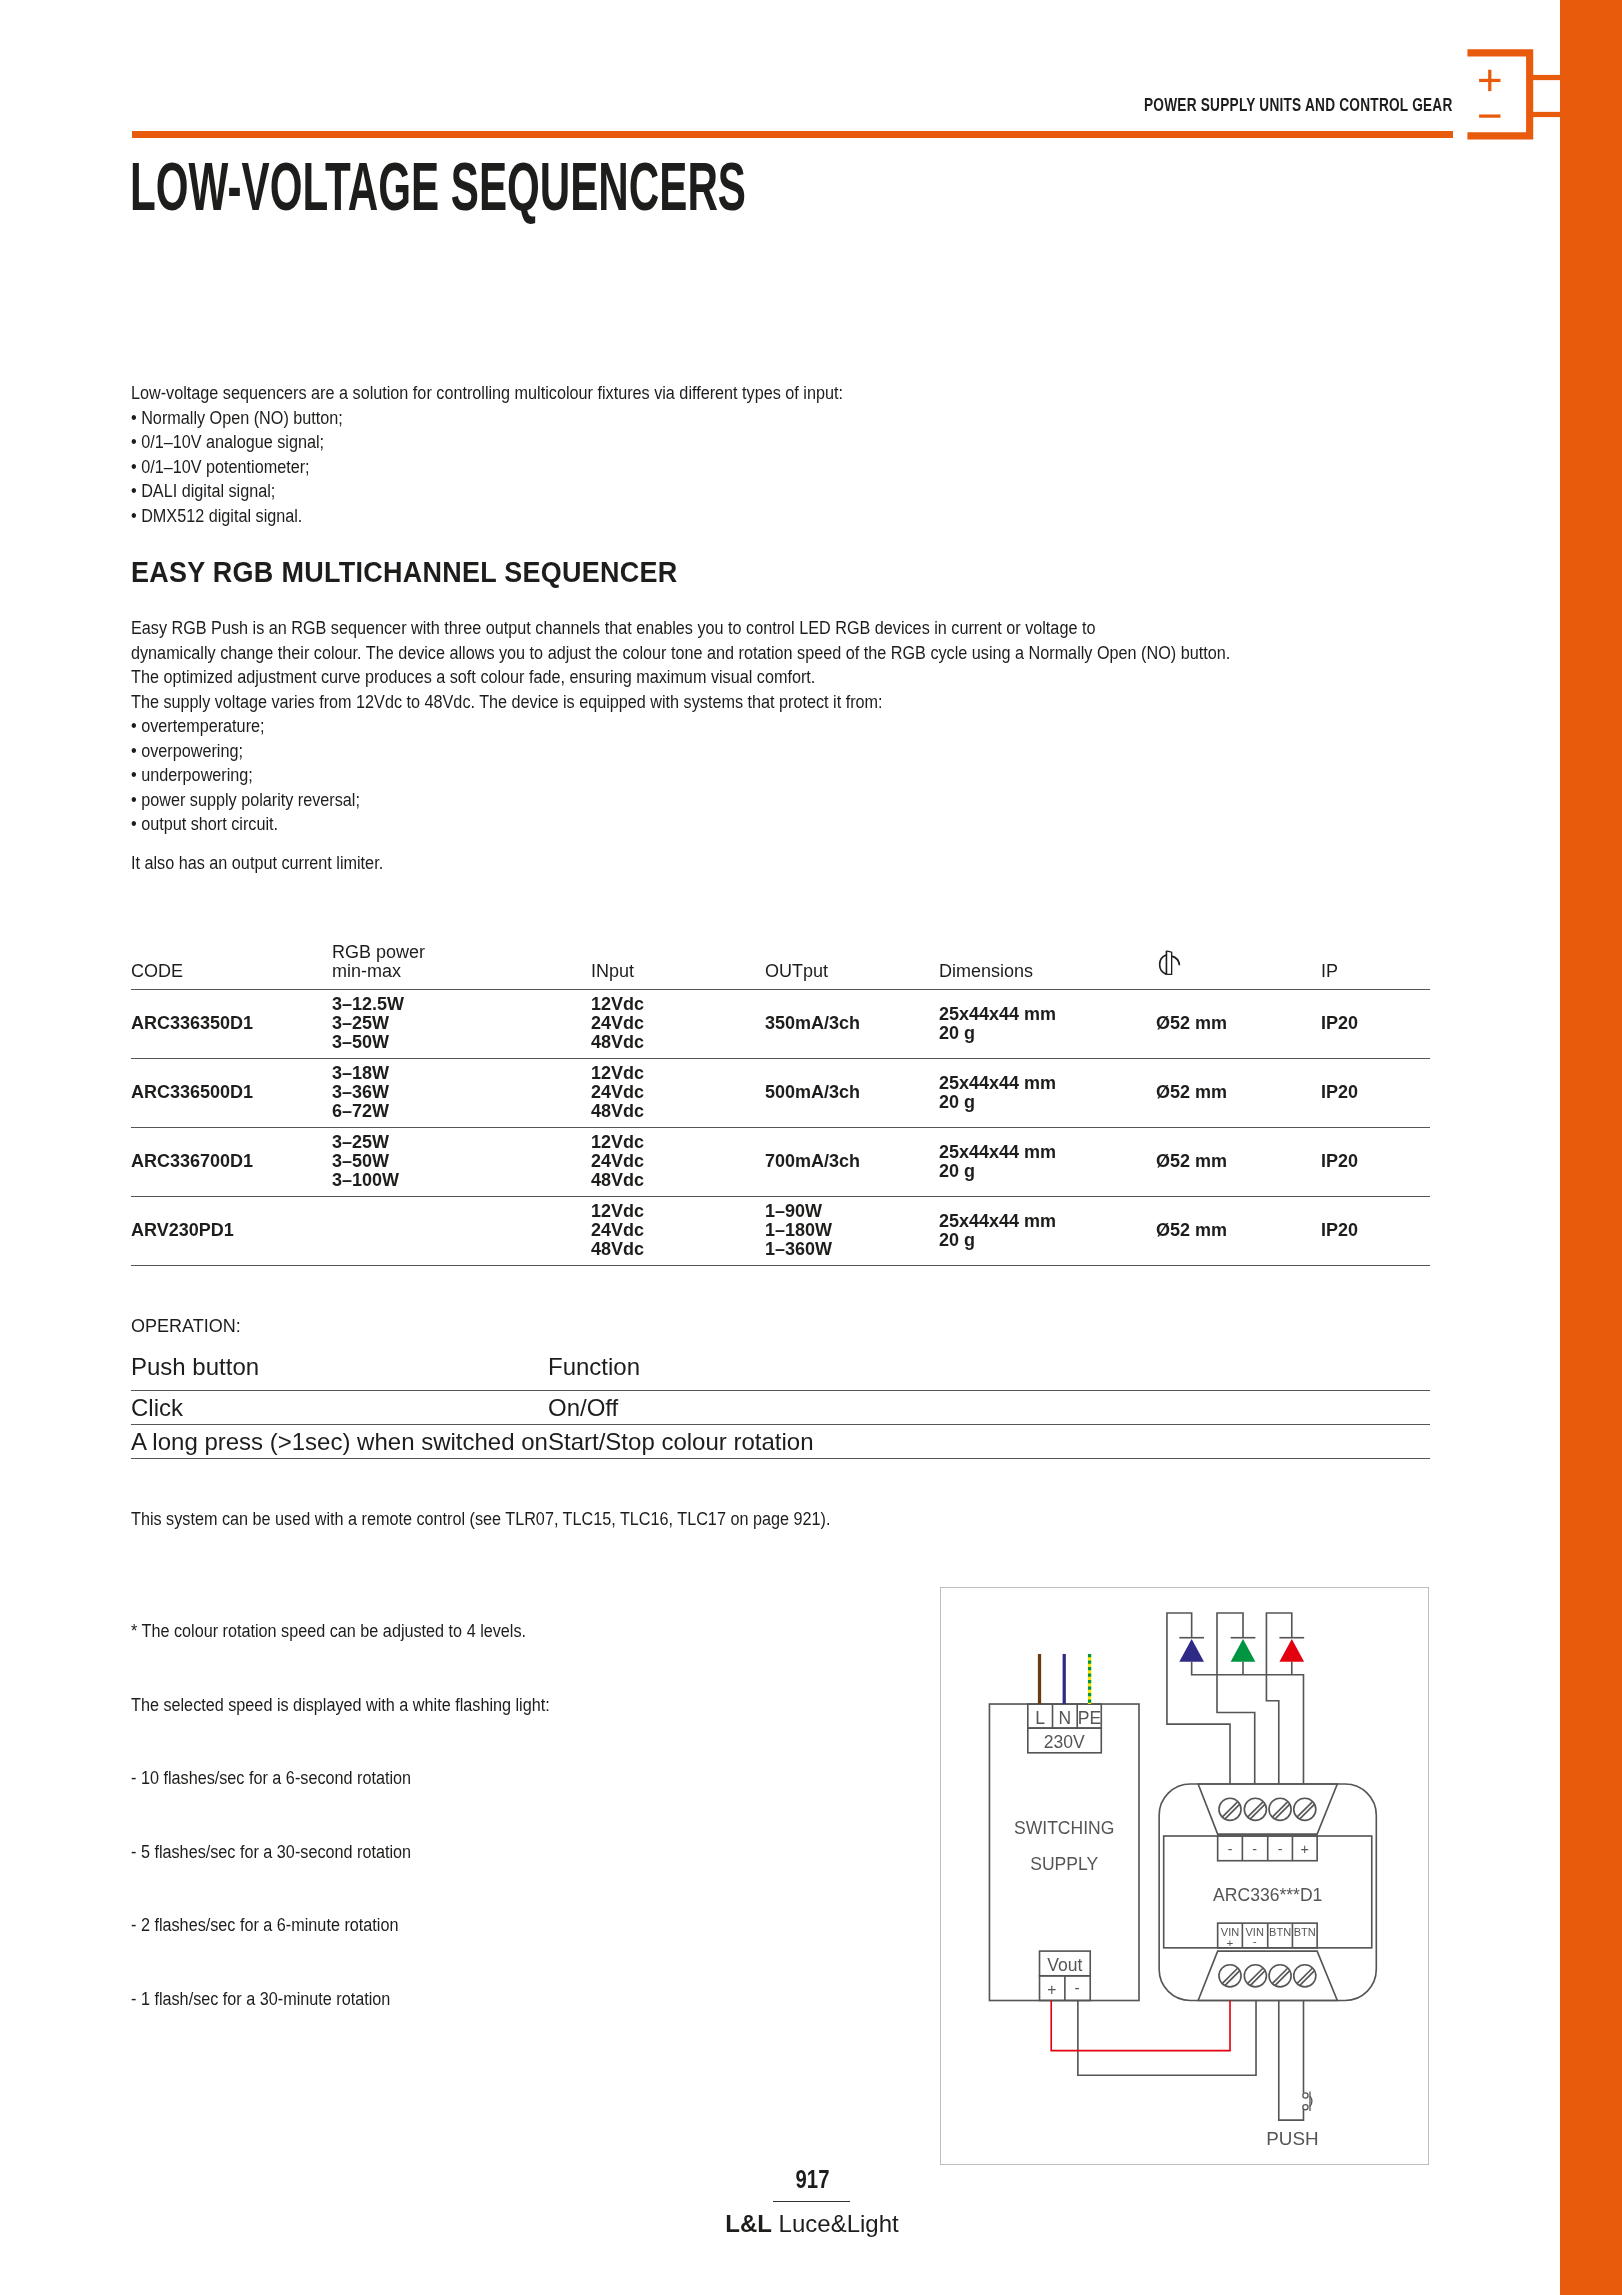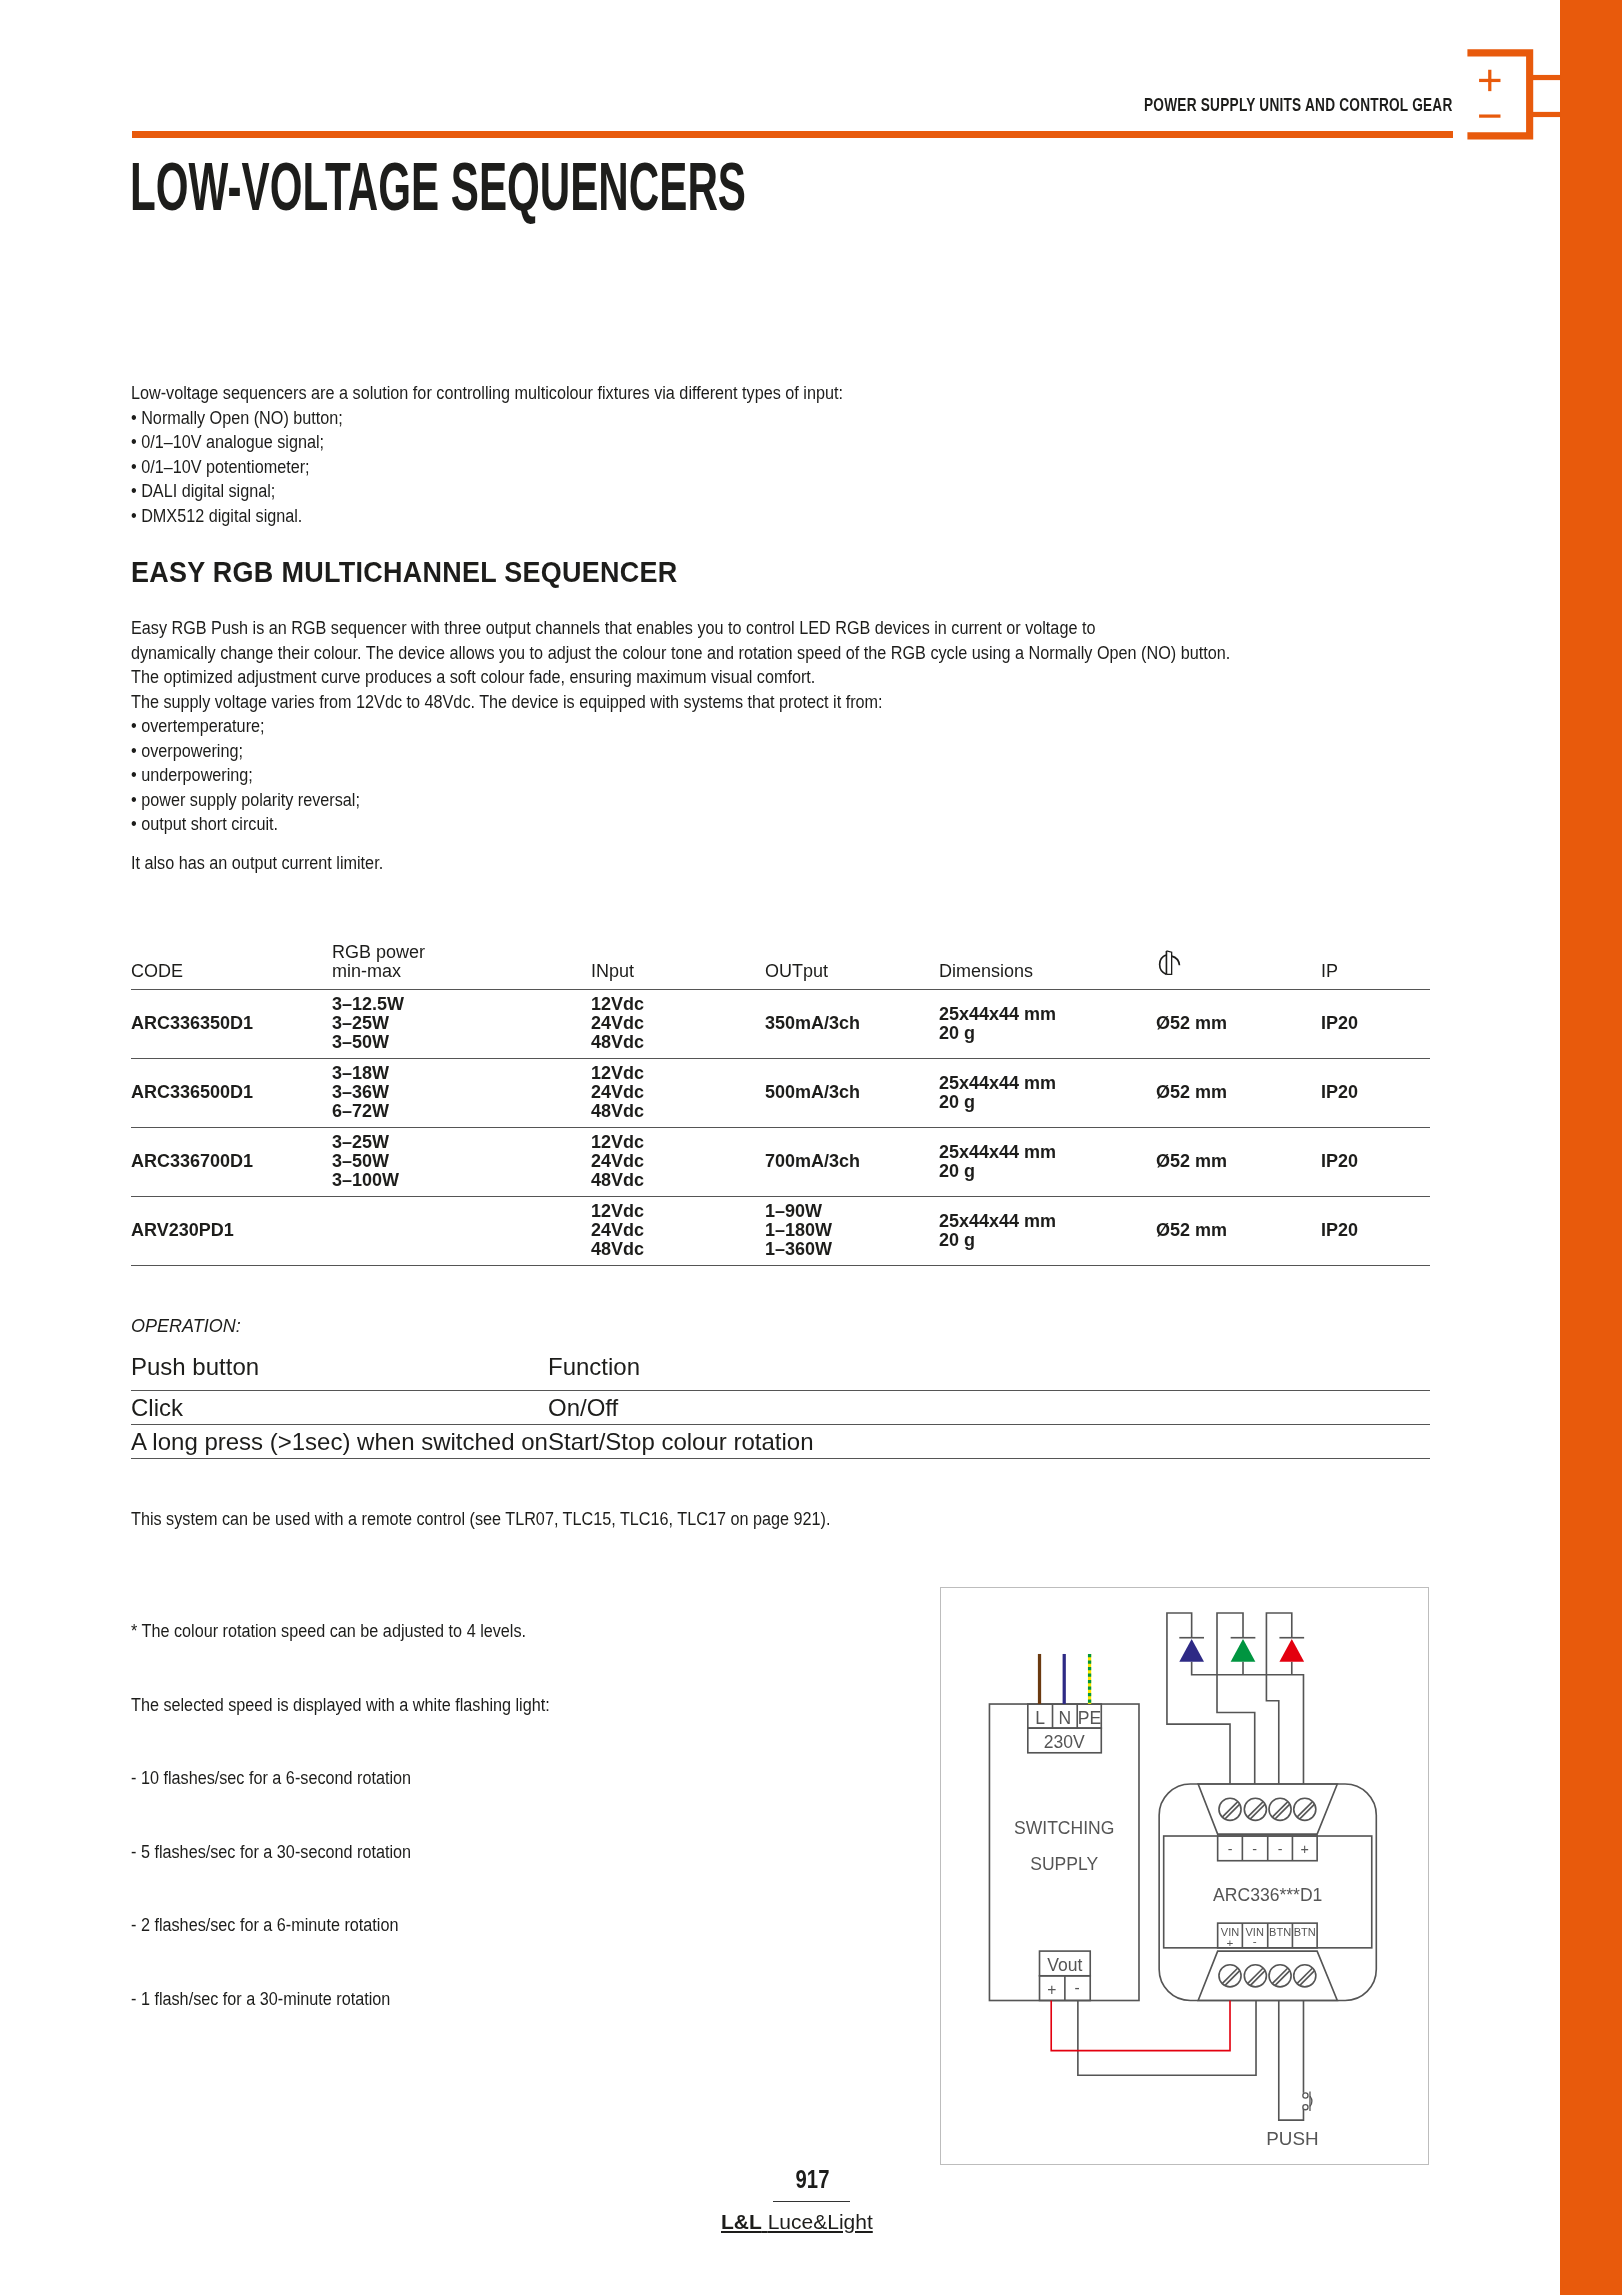--- a/index.html
+++ b/index.html
@@ -17,21 +17,21 @@
   table.spec { position:absolute; left:131px; top:936px; width:1299px; border-collapse:collapse; font-size:18px; line-height:19px; }
   table.spec th { font-weight:normal; text-align:left; vertical-align:bottom; height:45px; padding:0 0 7.8px 0; border-bottom:1.9px solid #555; }
   table.spec td { height:68px; vertical-align:middle; padding:0; border-bottom:1.9px solid #555;font-weight:bold; }
   table.spec .multi span { display:block; }
   table.op { position:absolute; left:131px; top:1342px; width:1299px; border-collapse:collapse; font-size:24px; }
   table.op th { font-weight:normal; text-align:left; height:39px; padding:0 0 9px 0; vertical-align:bottom; border-bottom:1.9px solid #555; }
   table.op td { height:31px; padding:0; vertical-align:bottom; padding-bottom:1.9px; border-bottom:1.9px solid #555; }
   .diagram-frame { left:940px; top:1587px; width:489px; height:578px; border:1.9px solid #bdbdbd; box-sizing:border-box; }
   .footer-num { left:767px; top:2164px; width:91px; text-align:center; font-weight:bold; font-size:26px; transform:scaleX(0.78); }
   .footer-line { left:773px; top:2201px; width:77px; height:1.3px; background:#333; }
-  .footer-brand { left:721px; top:2210px; width:182px; text-align:left; font-size:21px; white-space:nowrap;text-decoration:underline; }
+  .footer-brand { left:721px; top:2210px; width:182px; text-align:center; font-size:24px; white-space:nowrap; }
   .footer-brand b { font-weight:bold; }
 </style>
 </head>
 <body>
 
 <div class="abs orange side-bar"></div>
 <div class="abs orange head-line"></div>
 
 <svg class="abs" style="left:1462px;top:49px" width="99" height="94" viewBox="0 0 152 145">
   <path d="M8 6 H104 V134 H8" fill="none" stroke="#e85a0c" stroke-width="11"></path>
@@ -179,21 +179,21 @@
       <td class="multi">
           <span>25x44x44 mm</span>
           <span>20 g</span>
         </td>
       <td>Ø52 mm</td>
       <td>IP20</td>
     </tr>
   </tbody>
 </table>
 
-<div class="abs body-text" style="left:131px;top:1314px;font-style:italic;">OPERATION:</div>
+<div class="abs body-text" style="left:131px;top:1314px;">OPERATION:</div>
 <table class="op">
   <colgroup>
       <col style="width:417px">
       <col>
     </colgroup>
   <thead>
     <tr>
       <th>Push button</th>
       <th>Function</th>
     </tr>

